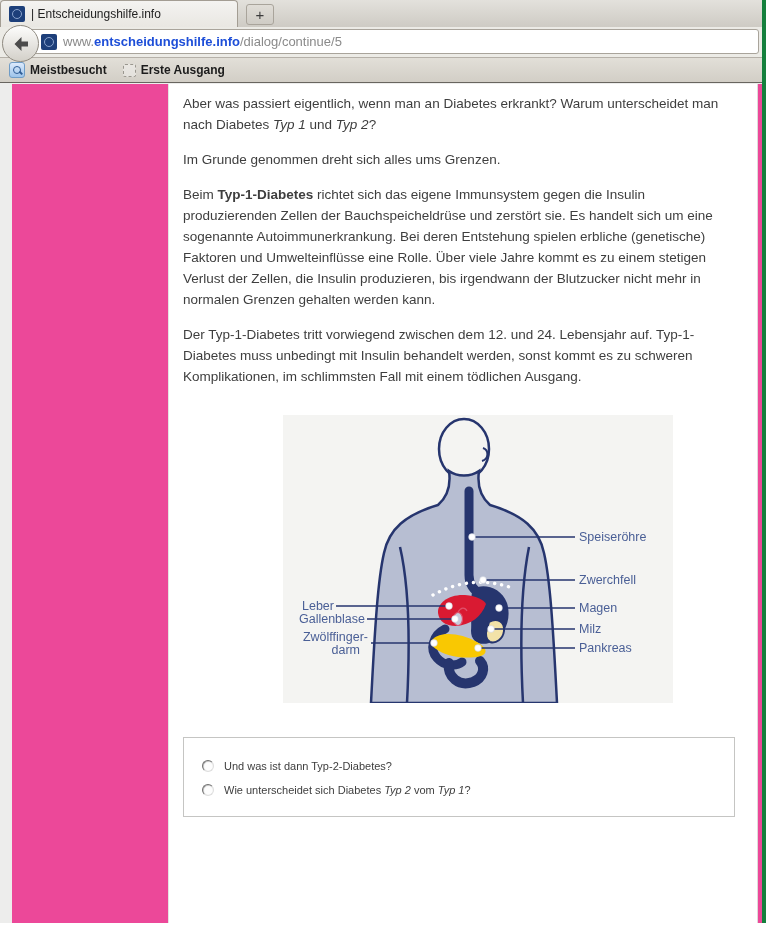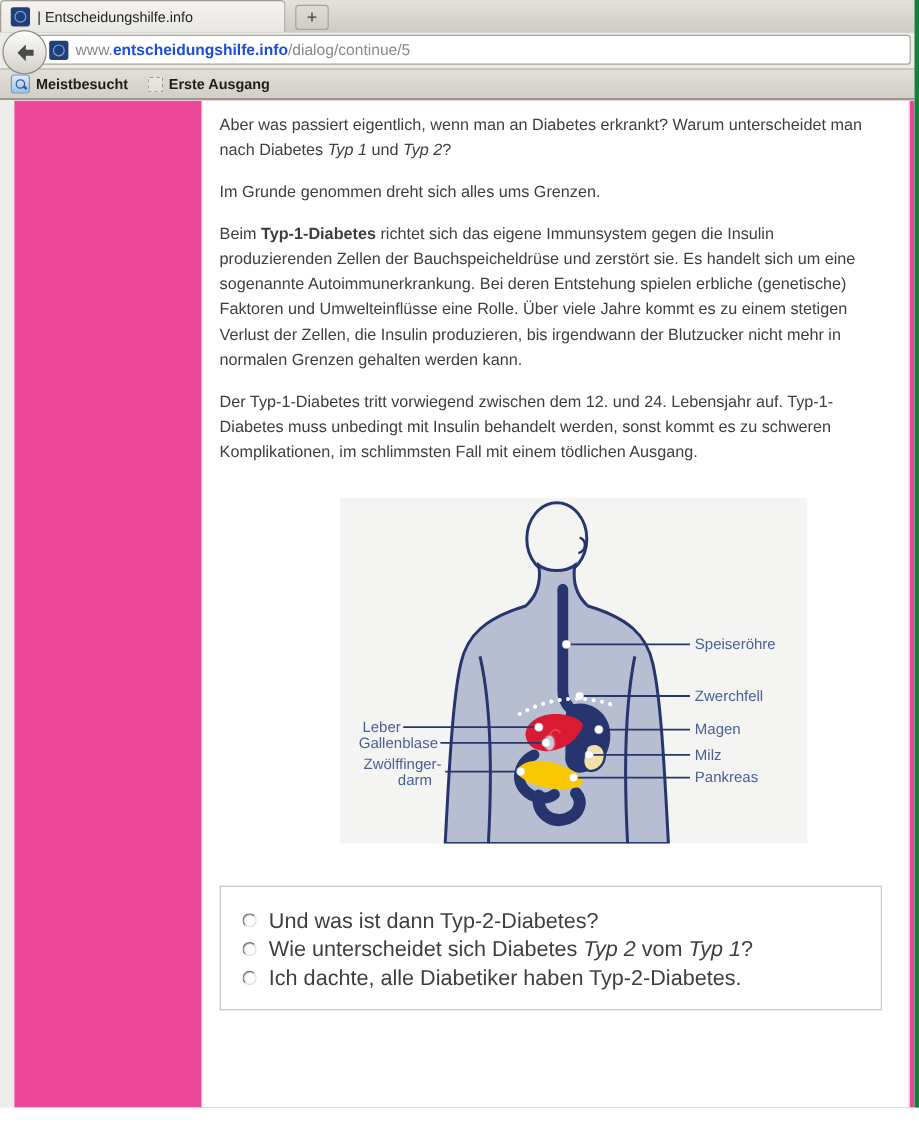--- a/index.html
+++ b/index.html
@@ -35,21 +35,21 @@
   .sheet p b{font-weight:bold;}
   .sheet p i{font-style:italic;}
 
   .figure{margin:14px 0 8px 100px;width:390px;height:288px;}
   .fig-label{font-size:12.5px;fill:#4a5f96;font-family:"Liberation Sans",sans-serif;}
   .navy-stroke{stroke:#26356e;fill:none;}
   .leader{stroke:#26356e;stroke-width:1.5;}
   .dot{fill:#ffffff;stroke:#c3c8d6;stroke-width:0.5;}
 
   .options-box{margin-top:22px;border:1px solid #c5c5c3;padding:16px 0 14px 0;background:#fff;}
-  .option-row{display:flex;align-items:center;padding:4px 0 4px 18px;font-size:18px;color:#3e3e3e;line-height:16px;}
+  .option-row{display:flex;align-items:center;padding:4px 0 4px 18px;font-size:11px;color:#3e3e3e;line-height:16px;}
   .option-row i{font-style:italic;}
   .radio{width:12px;height:12px;border-radius:50%;background:#fdfdfd;border:1px solid;border-color:#707070 #dedede #dedede #707070;box-sizing:border-box;margin-right:10px;flex:0 0 12px;box-shadow:inset 0.5px 0.5px 1px rgba(0,0,0,.35);}
 </style>
 </head>
 <body>
 
 <div class="window">
 
   <div class="tabstrip">
     <div class="tab">
@@ -153,23 +153,19 @@
       
       <div class="options-box">
         <div class="option-row">
           <span class="radio"></span>
           <span><span>Und was ist dann Typ-2-Diabetes?</span></span>
         </div>
         <div class="option-row">
           <span class="radio"></span>
           <span><span>Wie unterscheidet sich Diabetes </span><i>Typ 2</i><span> vom </span><i>Typ 1</i><span>?</span></span>
         </div>
-        <div class="option-row">
-          <span class="radio"></span>
-          <span><span>Ich dachte, alle Diabetiker haben Typ-2-Diabetes.</span></span>
-        </div>
       </div>
 
       
 
     </div>
   </div>
 </div>
 
 </body></html>

